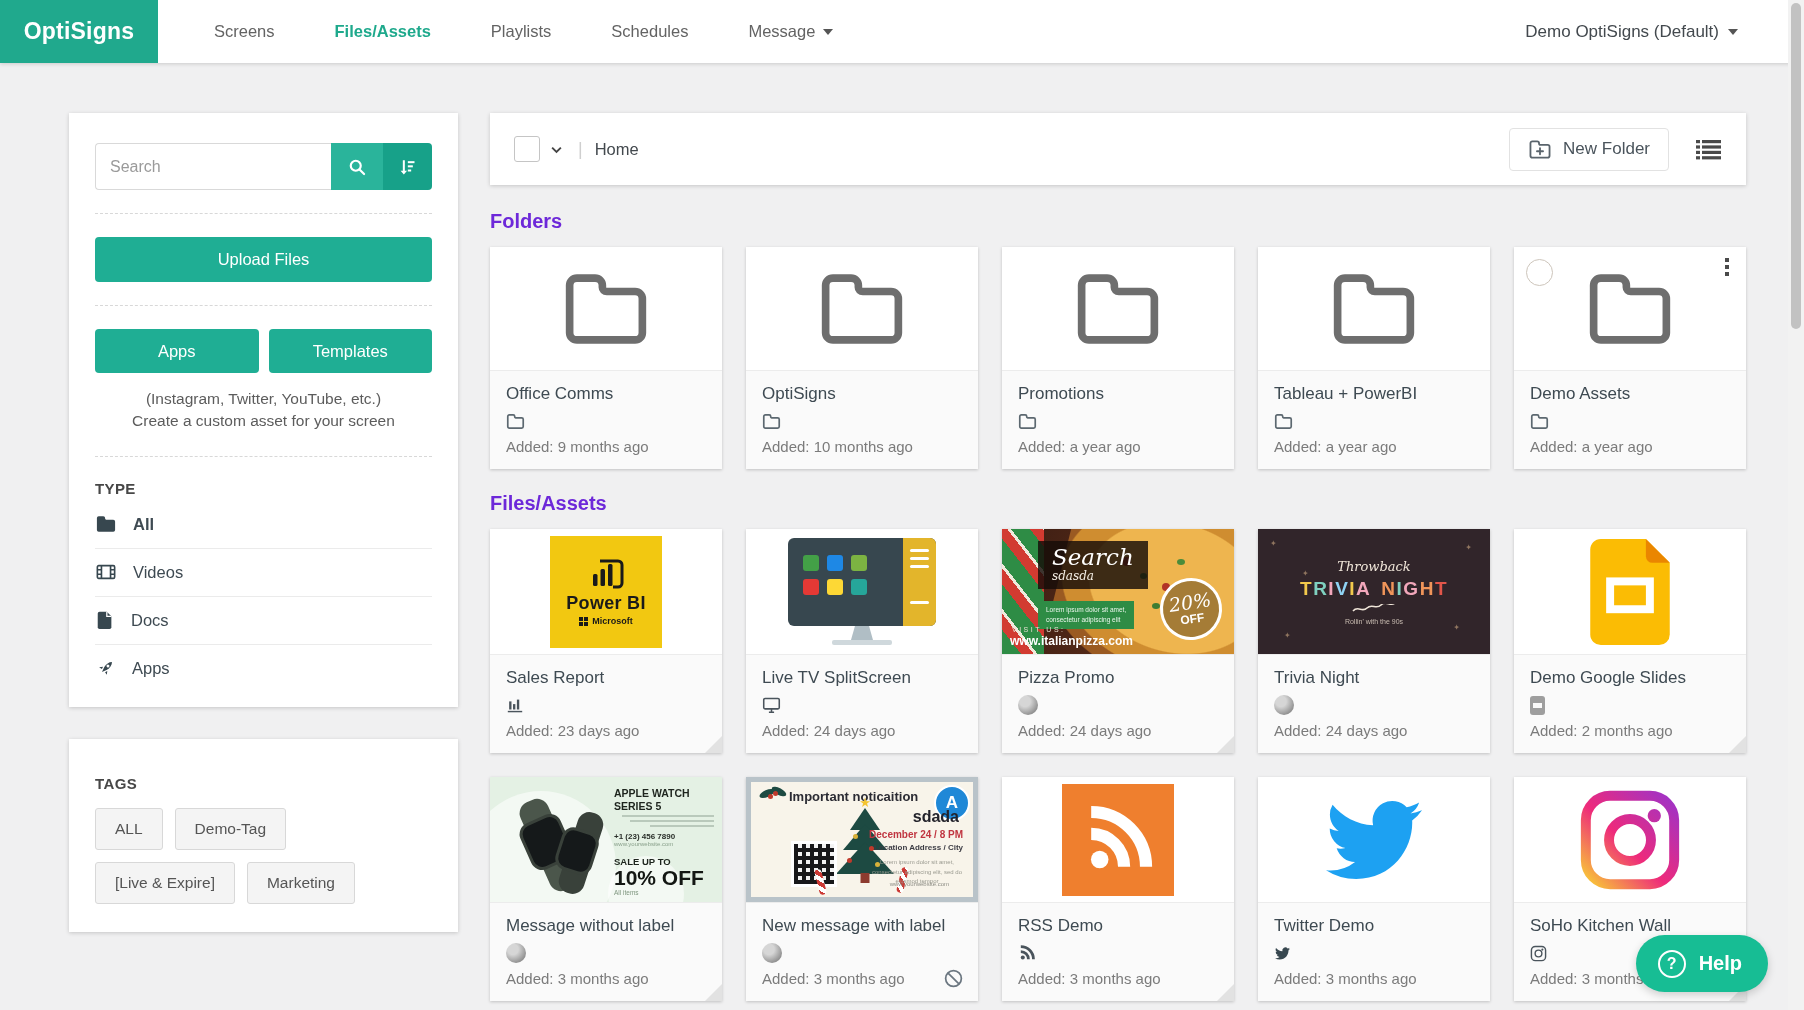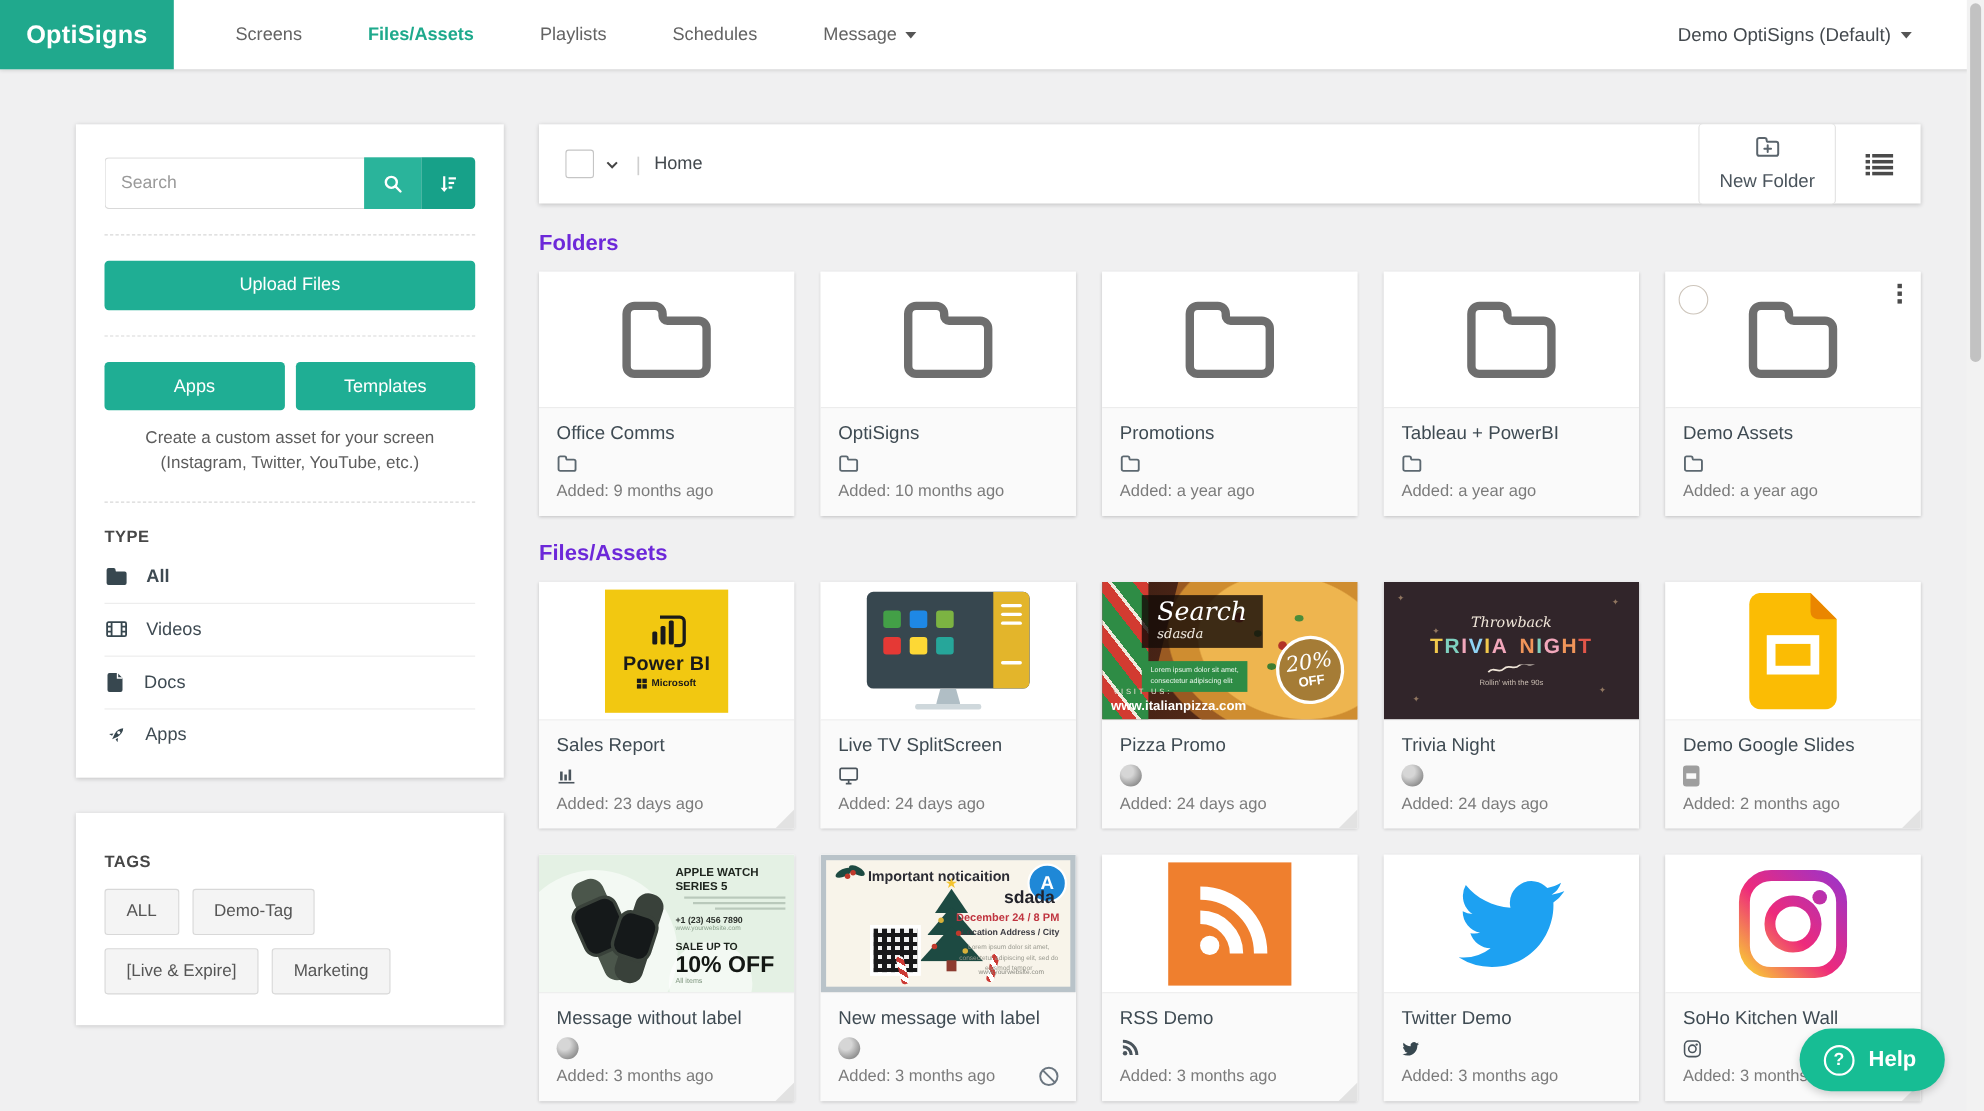--- a/index.html
+++ b/index.html
@@ -57,21 +57,21 @@
   
   .main { flex:1; margin-left:32px; margin-right:58px; }
   .toolbar { height:72px; display:flex; align-items:center; padding:0 24px; }
   .cb { width:26px; height:26px; background:#fff; border:1px solid #c5c5c5; border-radius:3px; cursor:pointer; }
   .cb-chevron { margin-left:9px; cursor:pointer; display:flex; }
   .crumb-sep { color:#cfcfcf; font-size:18px; margin:0 12px 0 14px; }
   .crumb { font-size:16.5px; color:#43494e; }
   .toolbar-right { margin-left:auto; display:flex; align-items:center; gap:26px; }
   .btn-newfolder { display:flex; align-items:center; gap:11px; background:#fff; border:1px solid #e2e2e2;
                    border-radius:4px; padding:10px 18px; font-size:17px; color:#4a545c; cursor:pointer;
-                   font-family:inherit;flex-direction:column; }
+                   font-family:inherit; }
   .icon-btn { background:none; border:none; cursor:pointer; display:flex; }
 
   .section-h { font-size:20px; font-weight:700; color:#6d28d9; margin:22px 0 12px; line-height:28px; }
   .section-h.second { margin-top:20px; }
   .grid { display:grid; grid-template-columns:repeat(5,1fr); gap:24px; }
   .grid.row2 { margin-top:24px; }
 
   .asset { background:#fff; box-shadow:0 1px 3px rgba(0,0,0,.2); position:relative; cursor:pointer; }
   .thumb { height:124px; display:flex; align-items:center; justify-content:center; background:#fff;
            border-bottom:1px solid #ececec; position:relative; overflow:hidden; }
@@ -264,22 +264,22 @@
           </button>
         </div>
         <hr class="dash">
         <button class="btn-teal btn-upload">Upload Files</button>
         <hr class="dash">
         <div class="two-btn">
           <button class="btn-teal">Apps</button>
           <button class="btn-teal">Templates</button>
         </div>
         <div class="side-caption">
+          <div>(Instagram, Twitter, YouTube, etc.)</div>
           <div>Create a custom asset for your screen</div>
-          <div>(Instagram, Twitter, YouTube, etc.)</div>
         </div>
         <hr class="dash">
         <div class="side-heading">TYPE</div>
         <div class="type-list">
           <div class="type-item active">
             <svg width="22" height="20" viewBox="0 0 24 22" fill="#37474f">
                 <use href="#sym-folder"></use>
               </svg>
             <span>All</span>
           </div>

